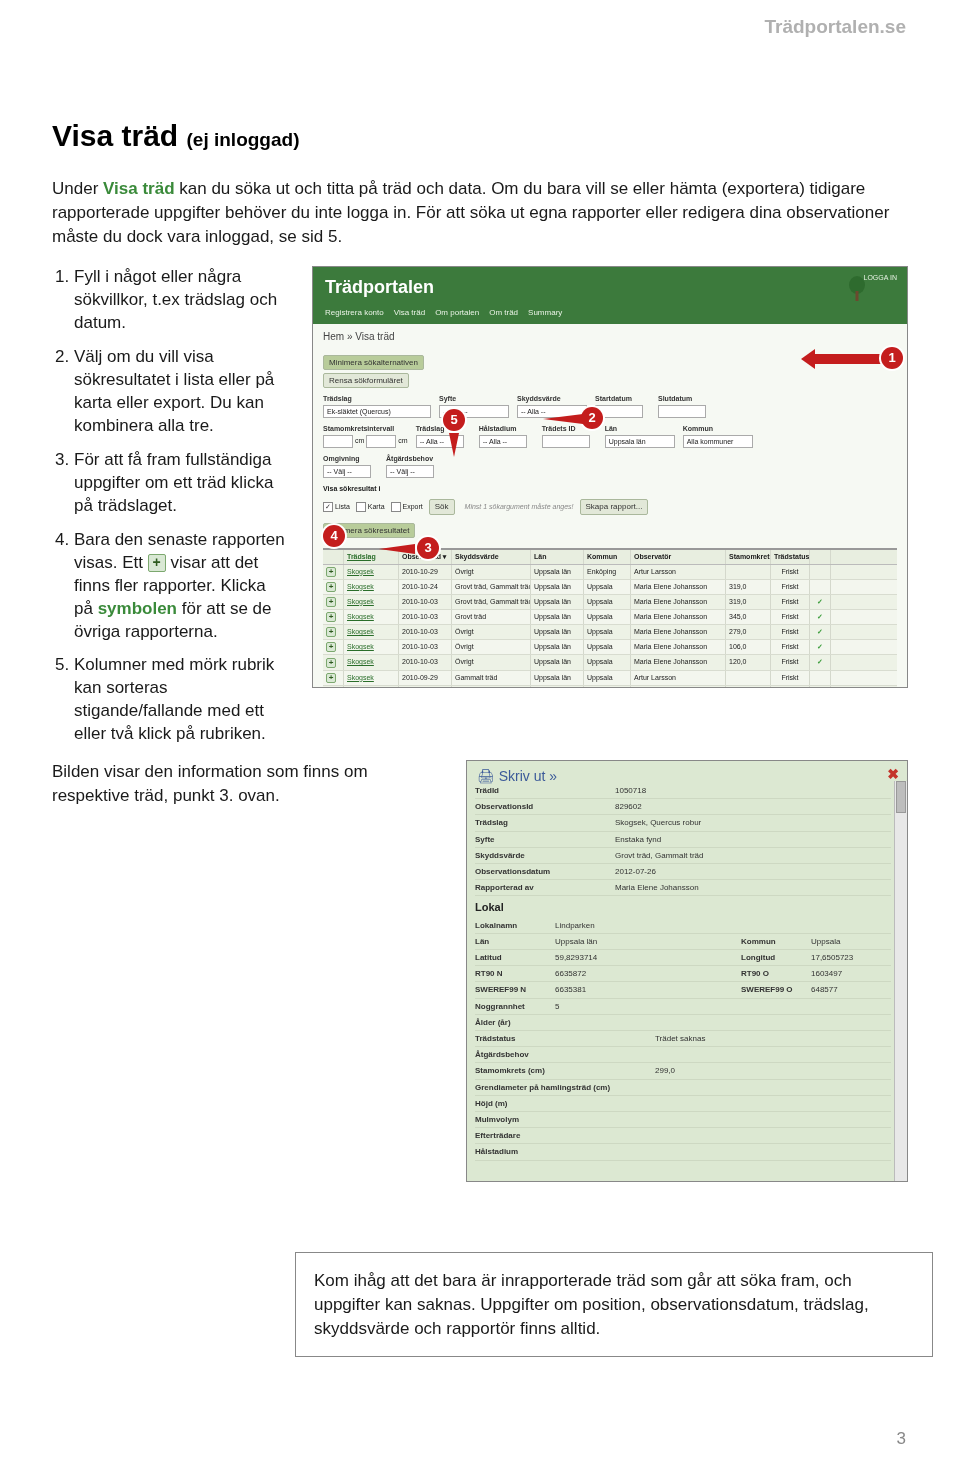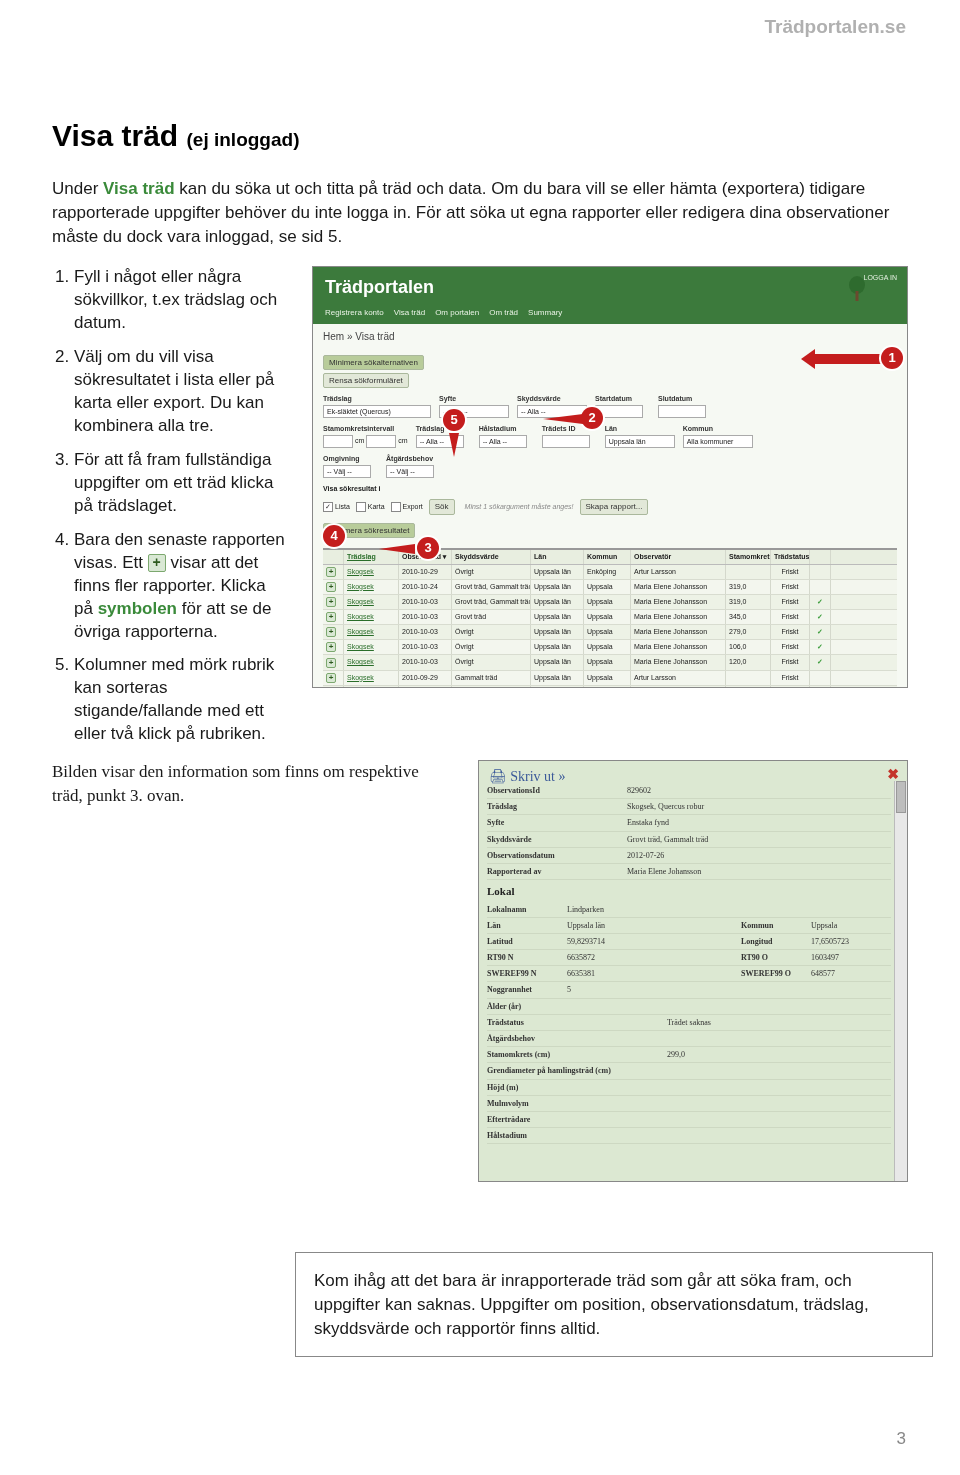--- a/index.html
+++ b/index.html
@@ -219,22 +219,21 @@
     border-bottom:10px solid transparent;
     border-right:14px solid #c41d1d;
   }
   
   .below {
     position: absolute;
     left: 52px;
     top: 760px;
     width: 856px;
     display: flex;
-    gap: 36px;
-    font-family: Liberation Serif, serif;
+    gap: 24px;
   }
   .below .text2 { width: 390px; font-size: 17px; }
   .detailbox {
     flex: 1;
     border: 1px solid #888;
     height: 420px;
     background: #dce8d2;
     position: relative;
     font-size: 9px;
     overflow: hidden;
@@ -592,20 +591,24 @@
 <div class="below">
   <div class="text2">Bilden visar den information som finns om respektive träd, punkt 3. ovan.</div>
   <div class="detailbox">
     <span class="print">🖨 <span>Skriv ut »</span></span>
     <span class="close">✖</span>
     <div class="detail-scroll">
         <div class="thumb"></div>
       </div>
     <div class="detail-body" id="detail-body">
         <div class="drow">
+          <div class="dlbl">TrädId</div>
+          <div class="dval">1050718</div>
+        </div>
+        <div class="drow">
           <div class="dlbl">ObservationsId</div>
           <div class="dval">829602</div>
         </div>
         <div class="drow">
           <div class="dlbl">Trädslag</div>
           <div class="dval">Skogsek, Quercus robur</div>
         </div>
         <div class="drow">
           <div class="dlbl">Syfte</div>
           <div class="dval">Enstaka fynd</div>

